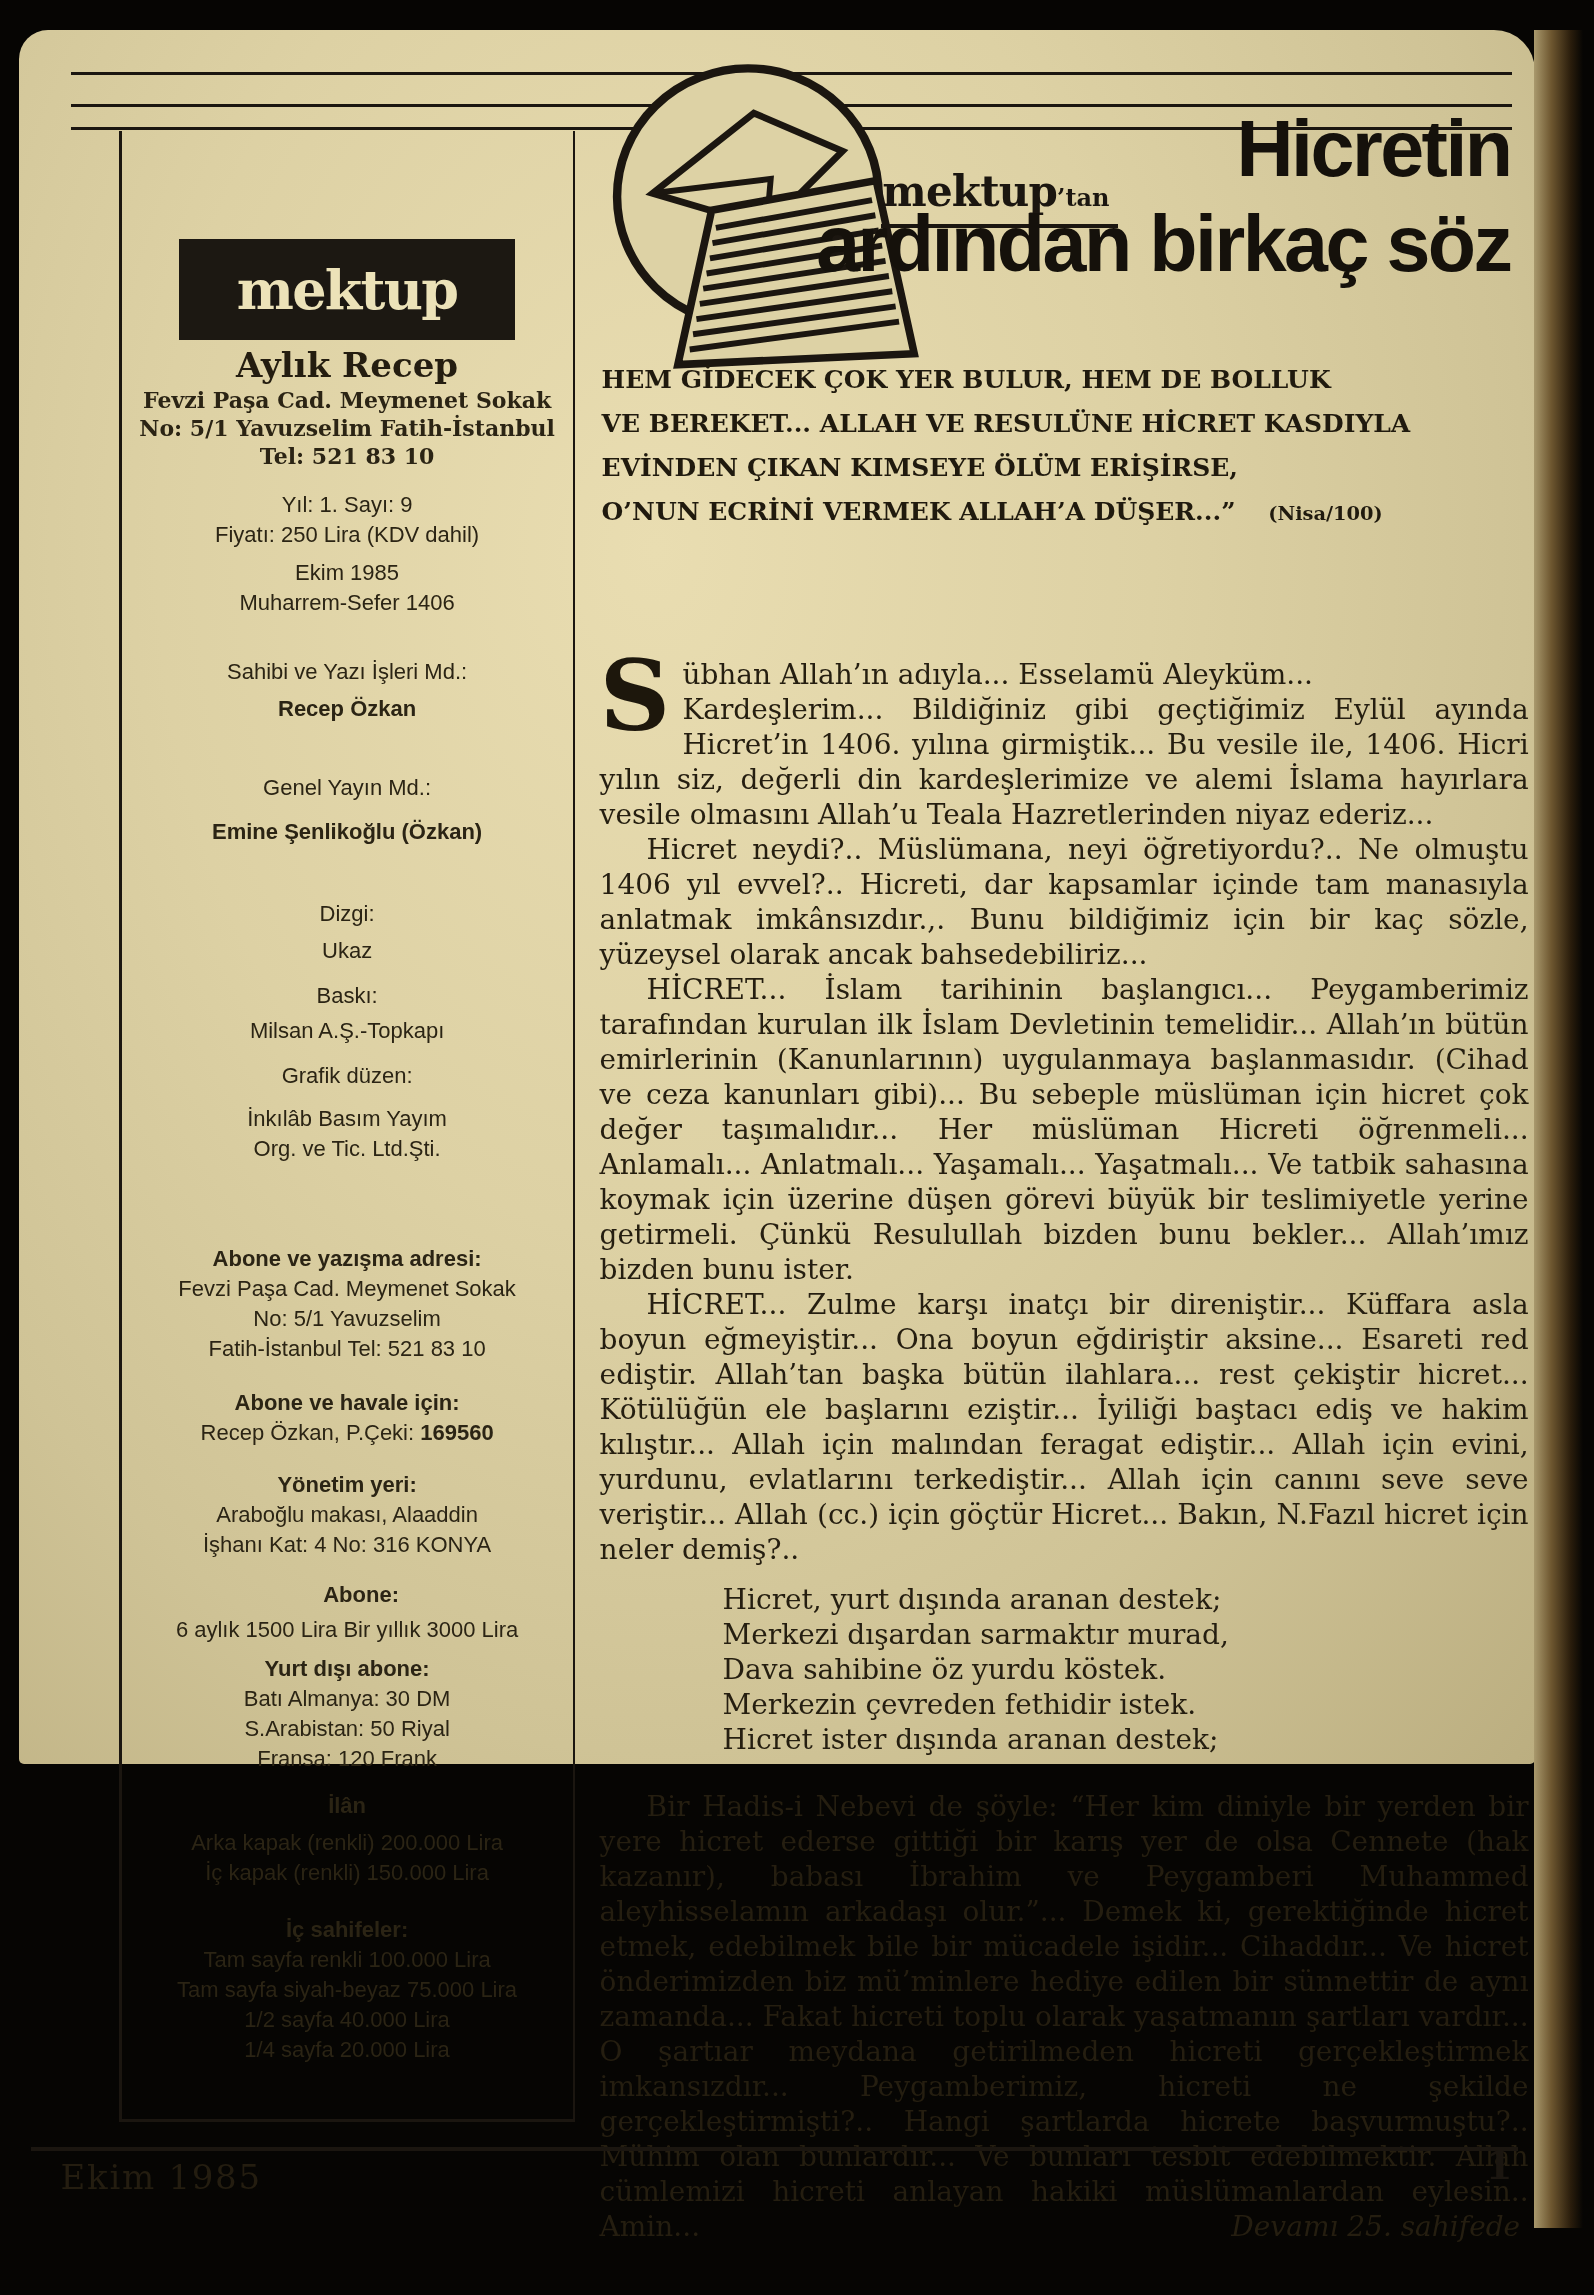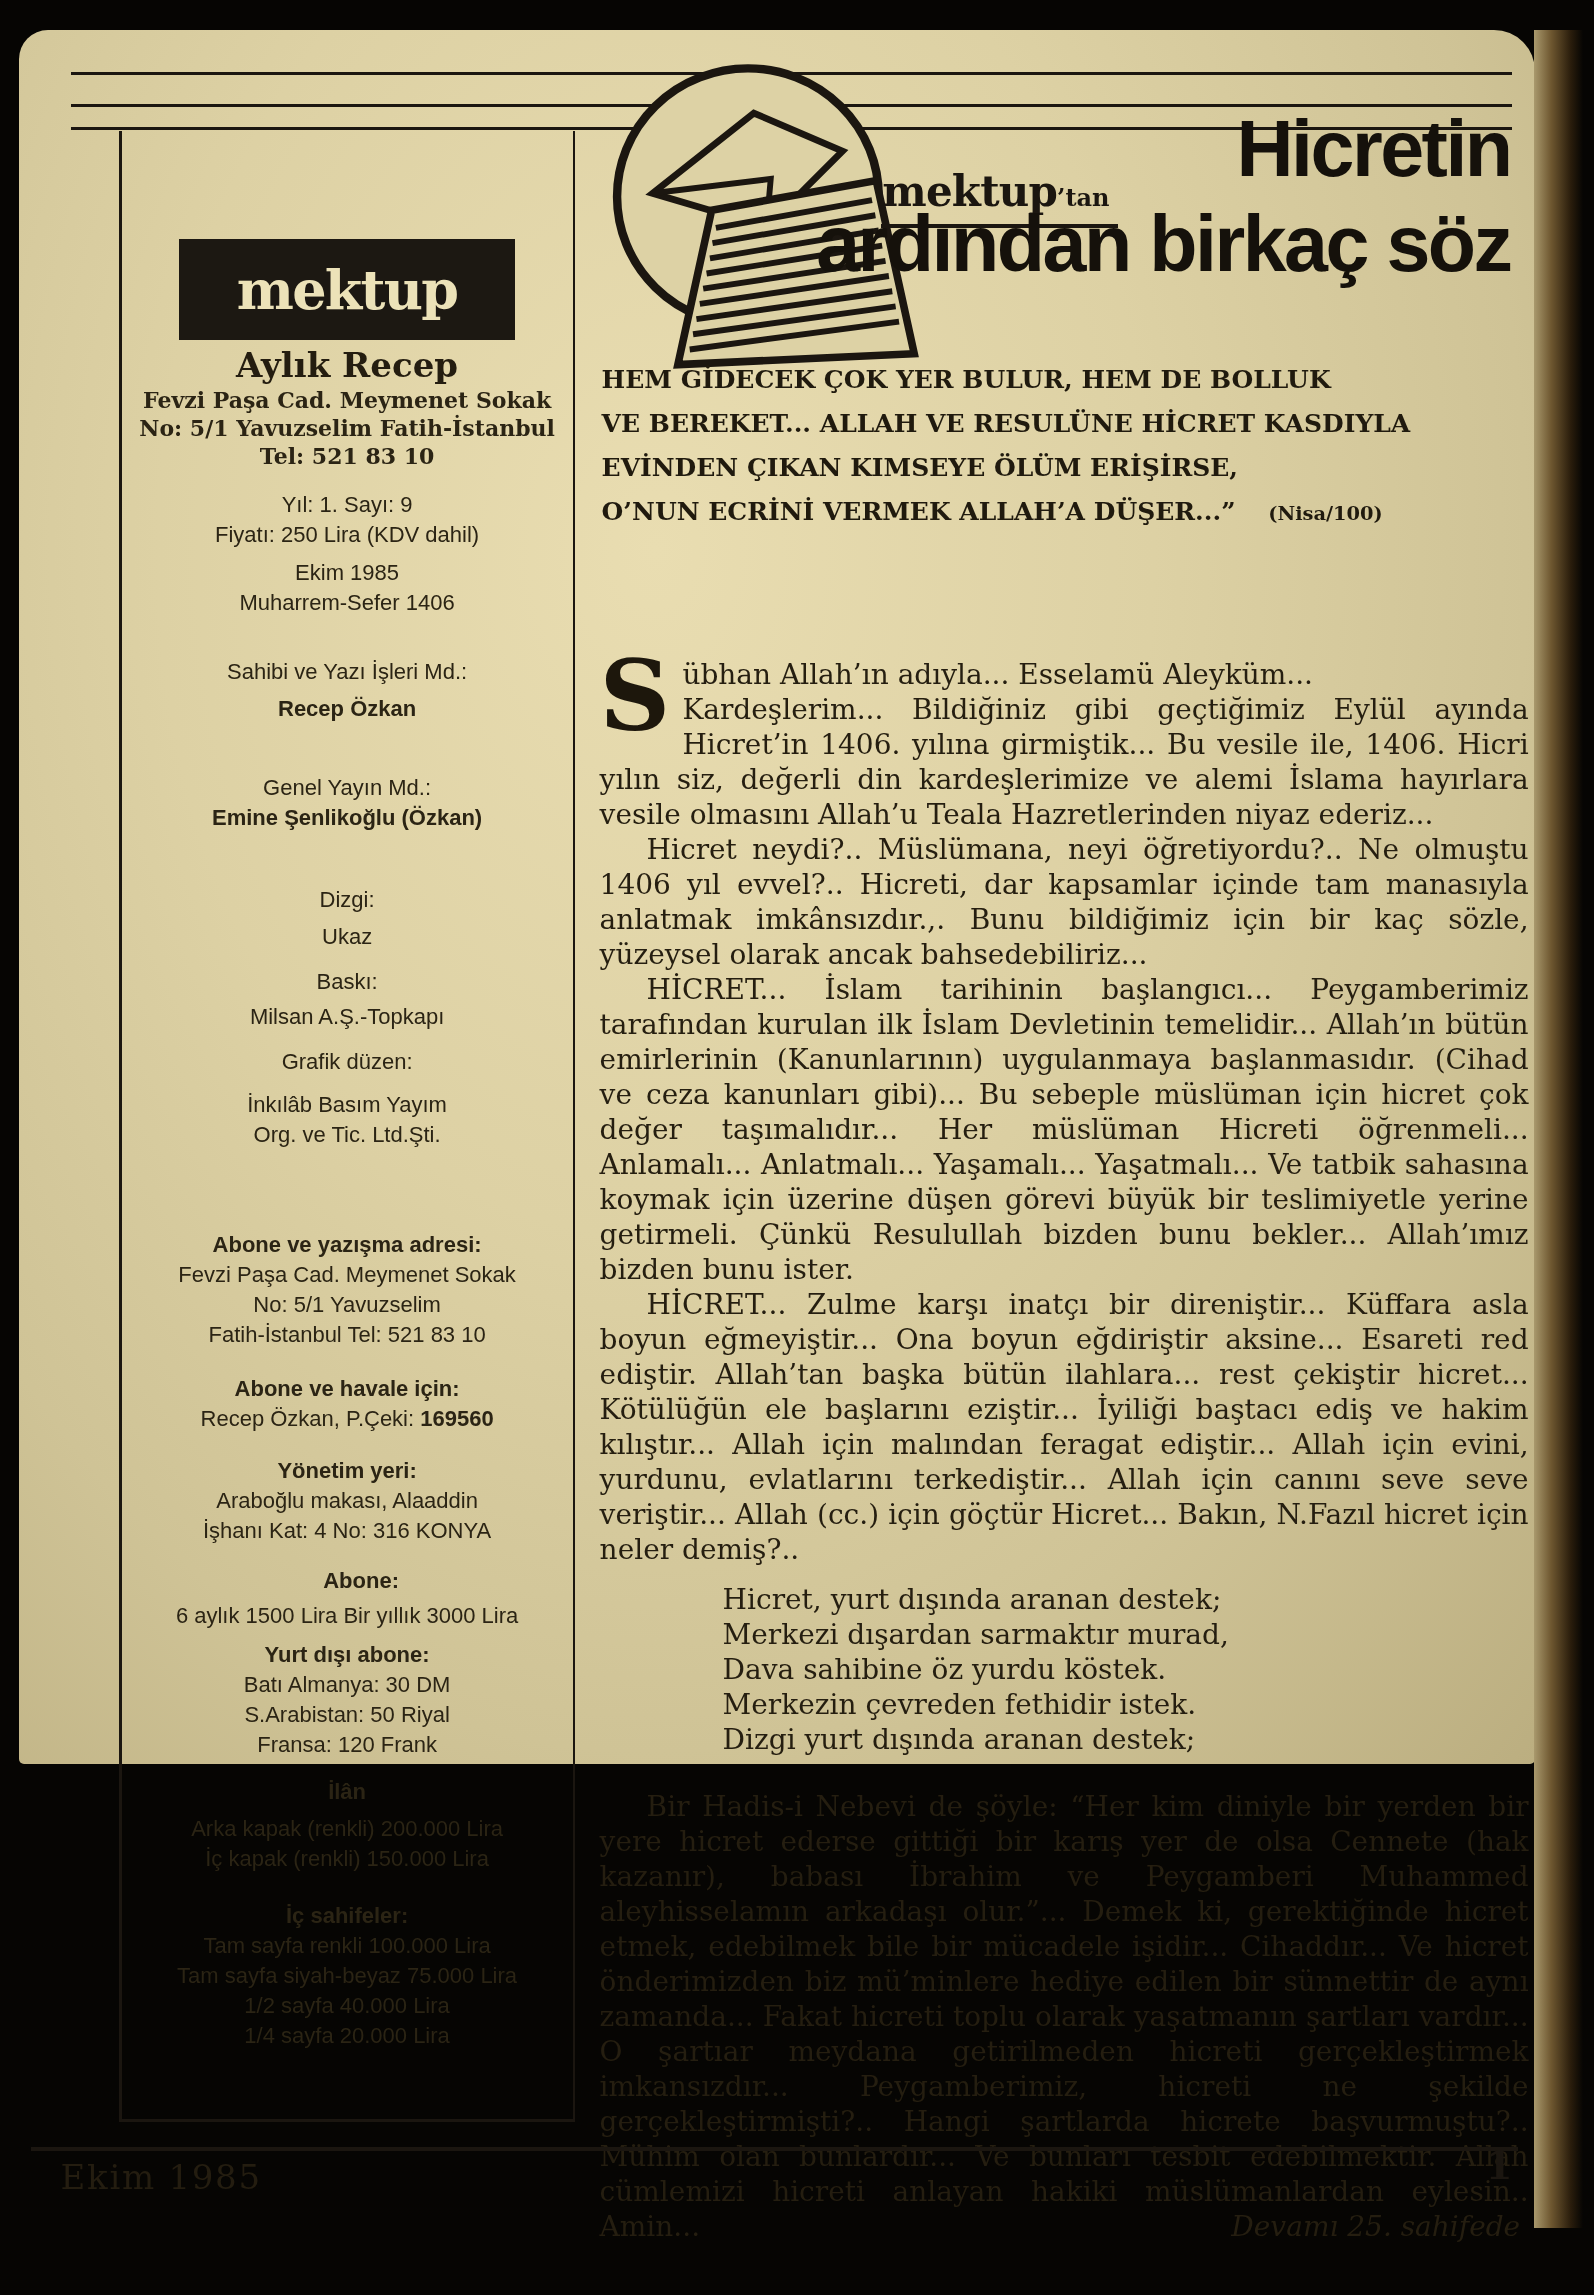--- a/index.html
+++ b/index.html
@@ -143,21 +143,21 @@
     <p class="noindent">übhan Allah’ın adıyla... Esselamü Aleyküm...</p>
     <p class="noindent">Kardeşlerim... Bildiğiniz gibi geçtiğimiz Eylül ayında Hicret’in 1406. yılına girmiştik... Bu vesile ile, 1406. Hicri yılın siz, değerli din kardeşlerimize ve alemi İslama hayırlara  vesile olmasını Allah’u Teala Hazretlerinden niyaz ederiz...</p>
     <p>Hicret neydi?.. Müslümana, neyi öğretiyordu?.. Ne olmuştu 1406 yıl evvel?.. Hicreti, dar kapsamlar içinde tam manasıyla anlatmak imkânsızdır.,. Bunu bildiğimiz için bir kaç sözle, yüzeysel olarak ancak bahsedebiliriz...</p>
     <p>HİCRET... İslam tarihinin başlangıcı... Peygamberimiz tarafından kurulan ilk İslam Devletinin temelidir... Allah’ın bütün emirlerinin (Kanunlarının) uygulanmaya başlanmasıdır. (Cihad ve ceza kanunları gibi)... Bu sebeple müslüman için hicret çok değer taşımalıdır... Her müslüman Hicreti öğrenmeli... Anlamalı... Anlatmalı... Yaşamalı... Yaşatmalı... Ve tatbik sahasına koymak için üzerine düşen görevi büyük bir teslimiyetle yerine getirmeli. Çünkü Resulullah bizden bunu bekler... Allah’ımız bizden bunu ister.</p>
     <p>HİCRET... Zulme karşı  inatçı bir direniştir... Küffara asla boyun eğmeyiştir... Ona boyun eğdiriştir aksine... Esareti red ediştir. Allah’tan başka bütün ilahlara... rest çekiştir hicret... Kötülüğün ele başlarını eziştir... İyiliği baştacı ediş ve hakim kılıştır... Allah için malından feragat ediştir... Allah için evini, yurdunu, evlatlarını terkediştir... Allah için canını seve seve veriştir... Allah (cc.) için göçtür Hicret... Bakın, N.Fazıl hicret için neler demiş?..</p>
     <div class="poem">
       <div>Hicret, yurt dışında aranan destek;</div>
       <div>Merkezi dışardan sarmaktır murad,</div>
       <div>Dava sahibine öz yurdu köstek.</div>
       <div>Merkezin çevreden fethidir istek.</div>
-      <div>Dizgi yurt dışında aranan destek;</div>
+      <div>Hicret ister dışında aranan destek;</div>
     </div>
     <p class="gap-top">Bir Hadis-i Nebevi de şöyle: “Her kim diniyle bir yerden bir yere hicret ederse gittiği bir karış yer de olsa Cennete (hak kazanır), babası İbrahim ve Peygamberi Muhammed aleyhisselamın arkadaşı olur.”... Demek ki, gerektiğinde hicret etmek, edebilmek bile bir mücadele işidir... Cihaddır... Ve hicret önderimizden biz mü’minlere hediye edilen bir sünnettir de aynı zamanda... Fakat hicreti toplu olarak yaşatmanın şartları vardır... O şartıar meydana getirilmeden hicreti gerçekleştirmek imkansızdır... Peygamberimiz, hicreti ne şekilde gerçekleştirmişti?.. Hangi şartlarda hicrete başvurmuştu?.. Mühim olan bunlardır... Ve bunları tesbit edebilmektir. Allah cümlemizi hicreti anlayan hakiki müslümanlardan eylesin.. Amin...</p>
     <div class="continuation">Devamı 25. sahifede</div>
   </div>
 
   <div class="sidebar">
     <div class="logo-box">
       <span>mektup</span>
     </div>
     <div class="aylik">Aylık Recep</div>
@@ -167,21 +167,21 @@
 
     <div class="sb" style="margin-top:20px;">Yıl: 1. Sayı: 9</div>
     <div class="sb">Fiyatı: 250 Lira (KDV dahil)</div>
     <div class="sb" style="margin-top:8.4px;">Ekim 1985</div>
     <div class="sb">Muharrem-Sefer 1406</div>
 
     <div class="sb" style="margin-top:39px;">Sahibi ve Yazı İşleri Md.:</div>
     <div class="sb b" style="margin-top:6.8px;">Recep Özkan</div>
 
     <div class="sb" style="margin-top:49px;">Genel Yayın Md.:</div>
-    <div class="sb b" style="margin-top:0;">Emine Şenlikoğlu (Özkan)</div>
+    <div class="sb b" style="margin-top:14px;">Emine Şenlikoğlu (Özkan)</div>
 
     <div class="sb" style="margin-top:52px;">Dizgi:</div>
     <div class="sb" style="margin-top:6.8px;">Ukaz</div>
 
     <div class="sb" style="margin-top:15px;">Baskı:</div>
     <div class="sb" style="margin-top:5px;">Milsan A.Ş.-Topkapı</div>
 
     <div class="sb" style="margin-top:15px;">Grafik düzen:</div>
     <div class="sb" style="margin-top:13.5px;">İnkılâb Basım Yayım</div>
     <div class="sb">Org. ve Tic. Ltd.Şti.</div>

